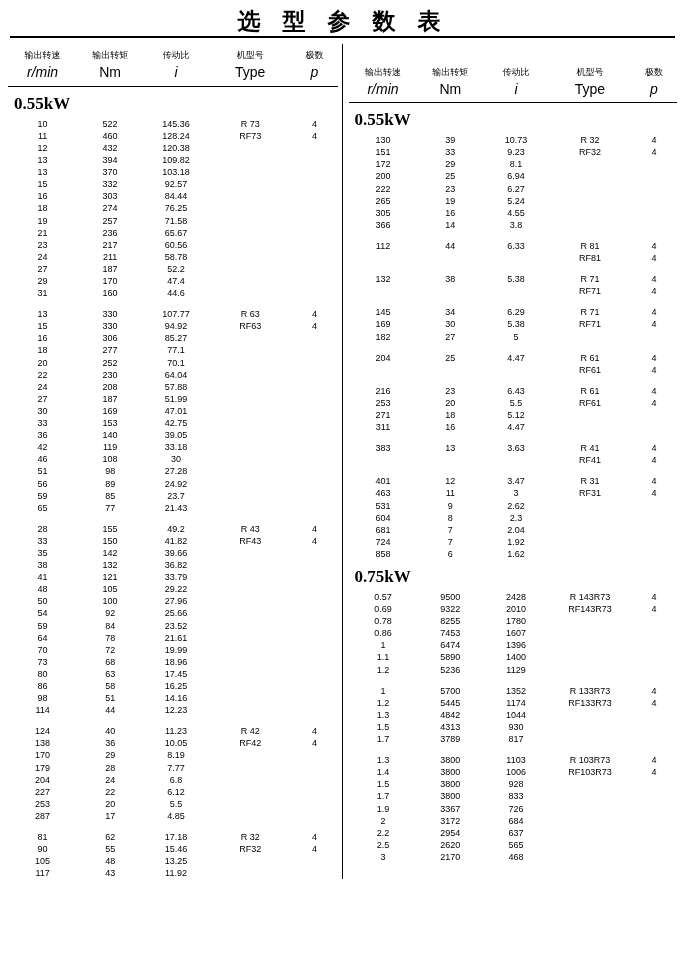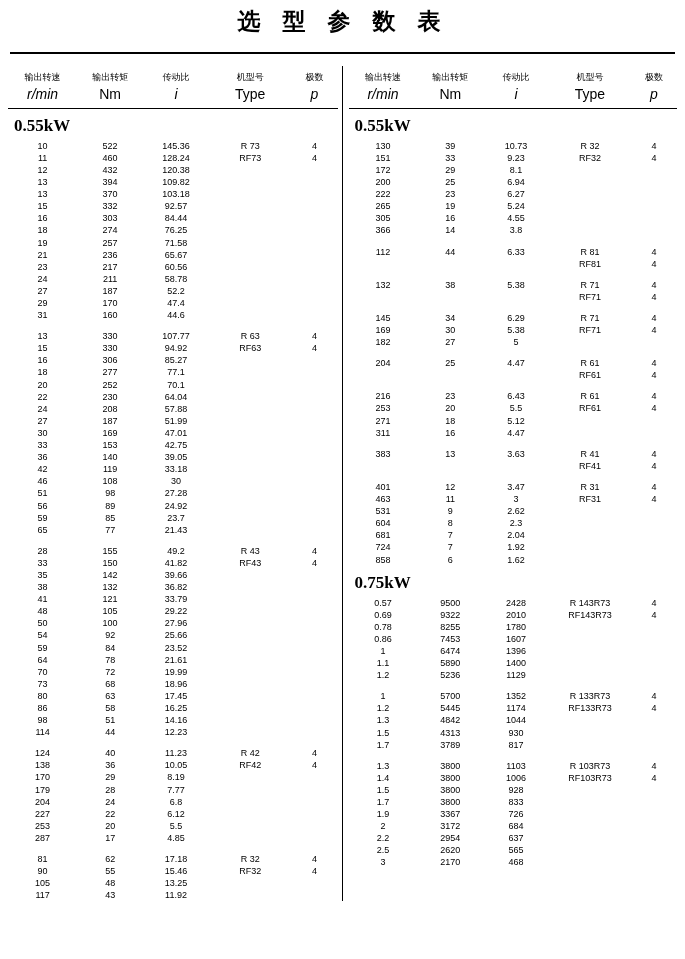--- a/index.html
+++ b/index.html
@@ -13,34 +13,35 @@
     position:relative;
     width:685px;
     min-height:959px;
     box-sizing:border-box;
     padding:6px 8px 4px 8px;
   }
   
   .title-wrap{
     text-align:center;
     border-bottom:2px solid #000;
-    padding-bottom:18px;
+    padding-bottom:2px;
     margin:2px 2px 0 2px;
   }
   .title{
     font-family:"DejaVu Sans","Liberation Sans",sans-serif;
     font-size:23px;
     font-weight:bold;
     letter-spacing:7px;
     line-height:1.15;
   }
   
   .cols{
     display:flex;
-    margin-top:12px;
+    margin-top:6px;
+    align-items:center;
   }
   .col{
     width:50%;
     box-sizing:border-box;
   }
   .col.left{
     border-right:1px solid #000;
     padding-right:4px;
   }
   .col.right{

